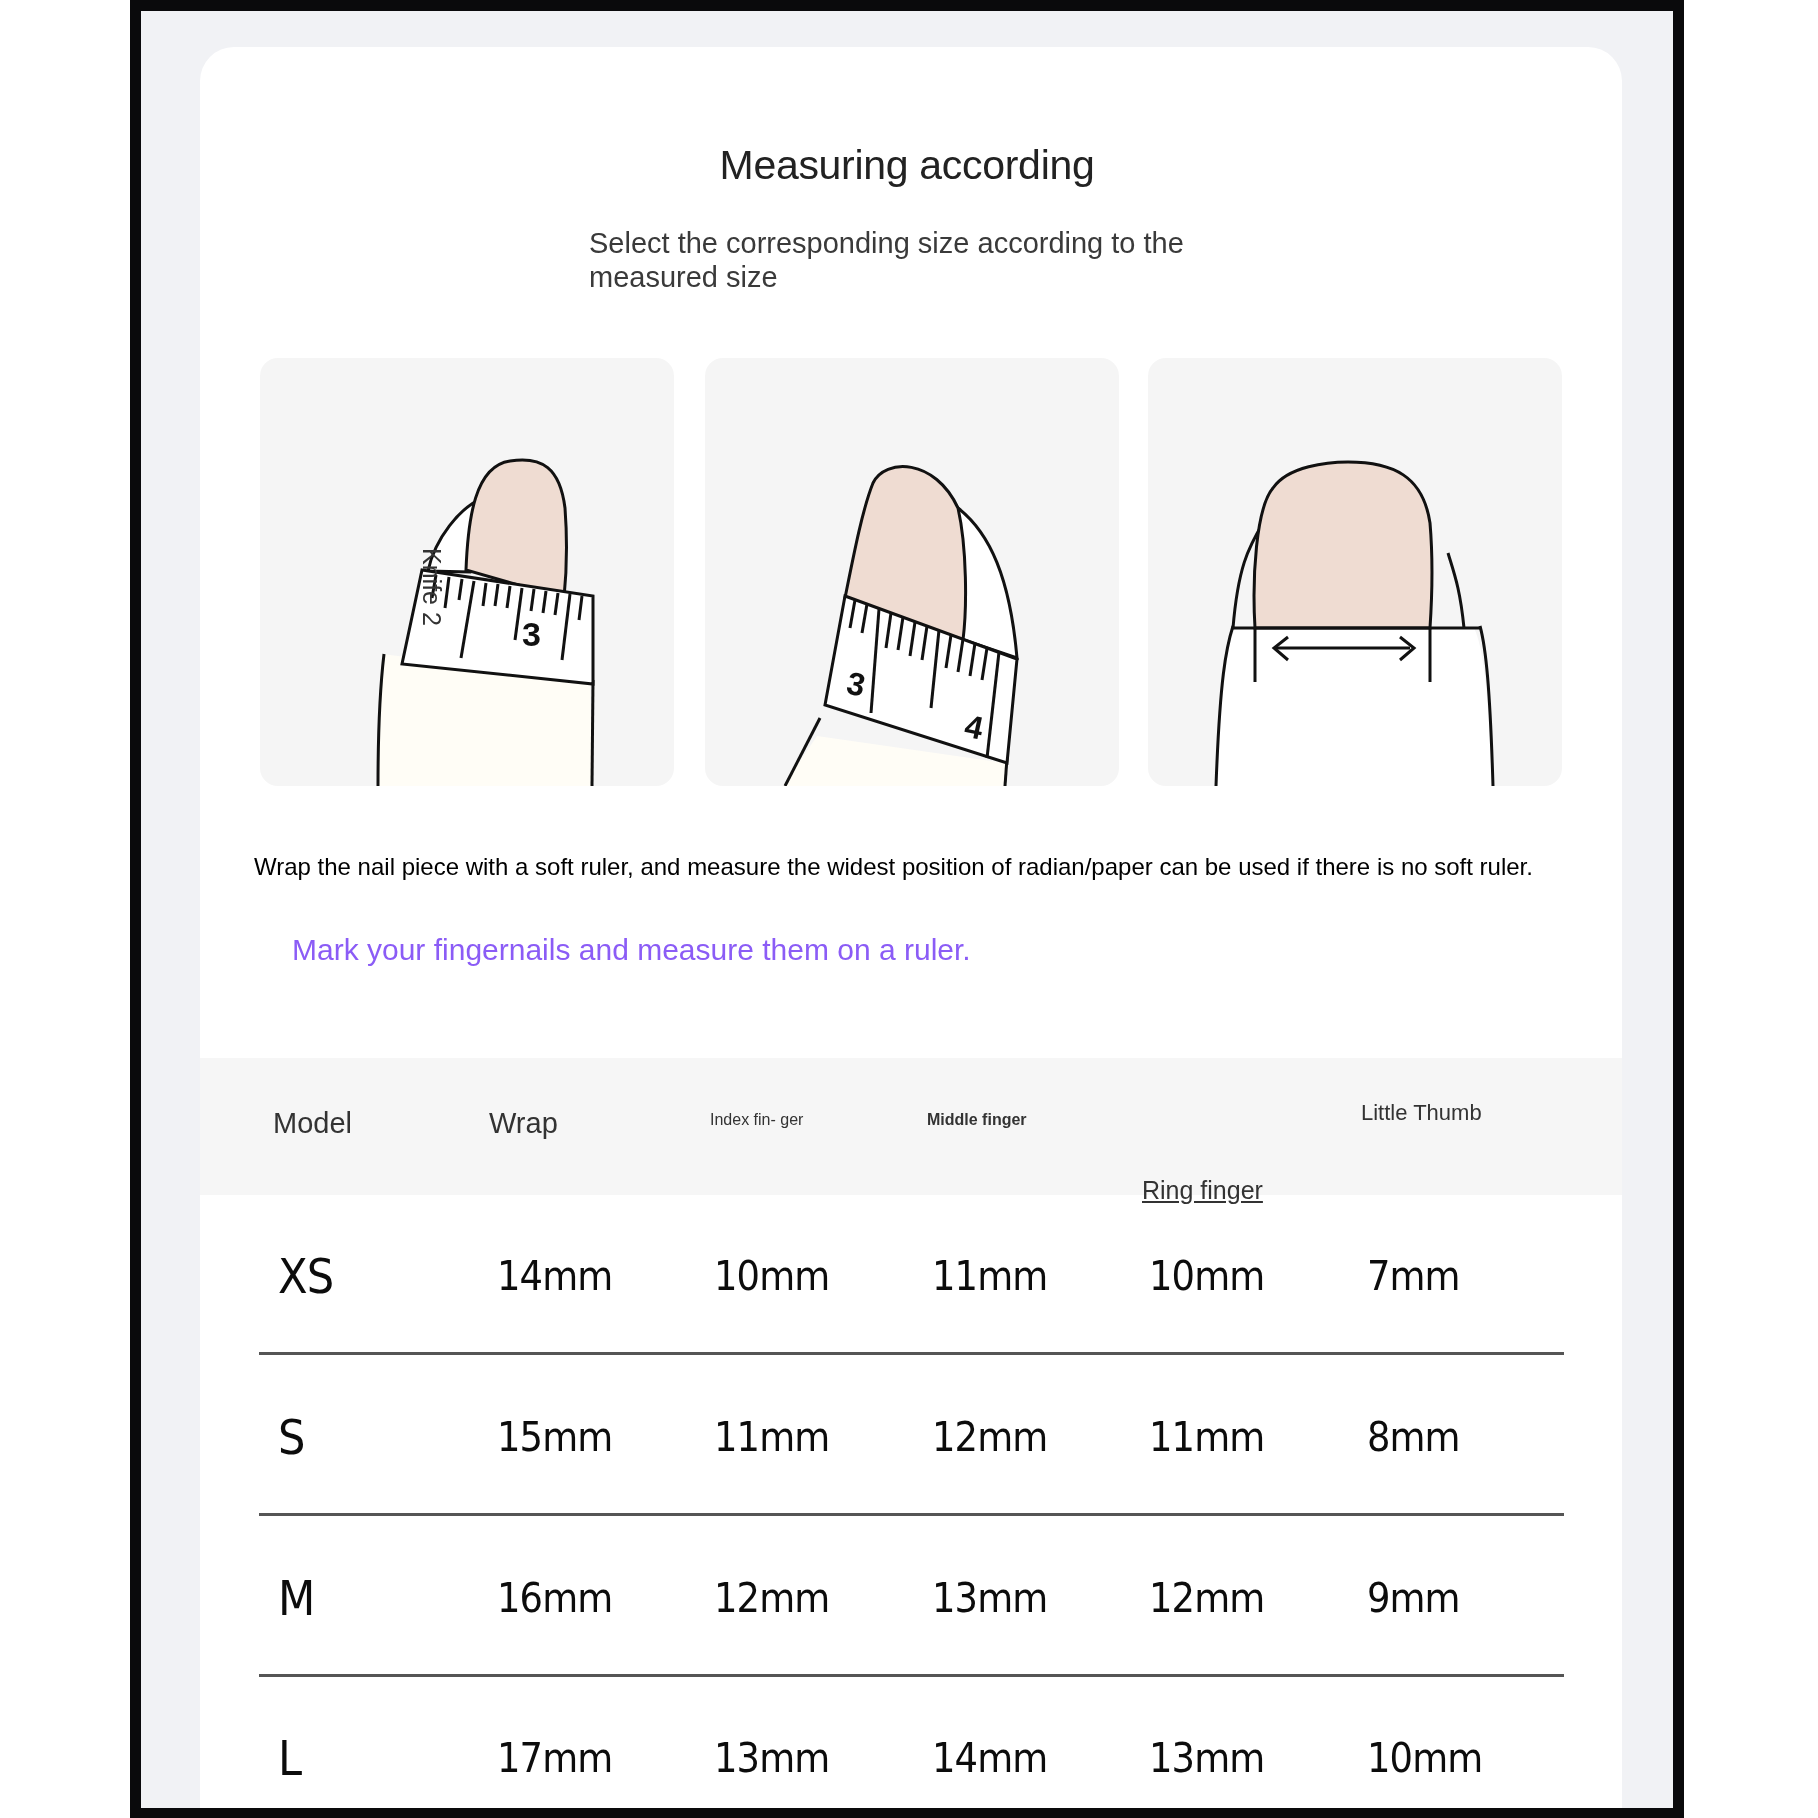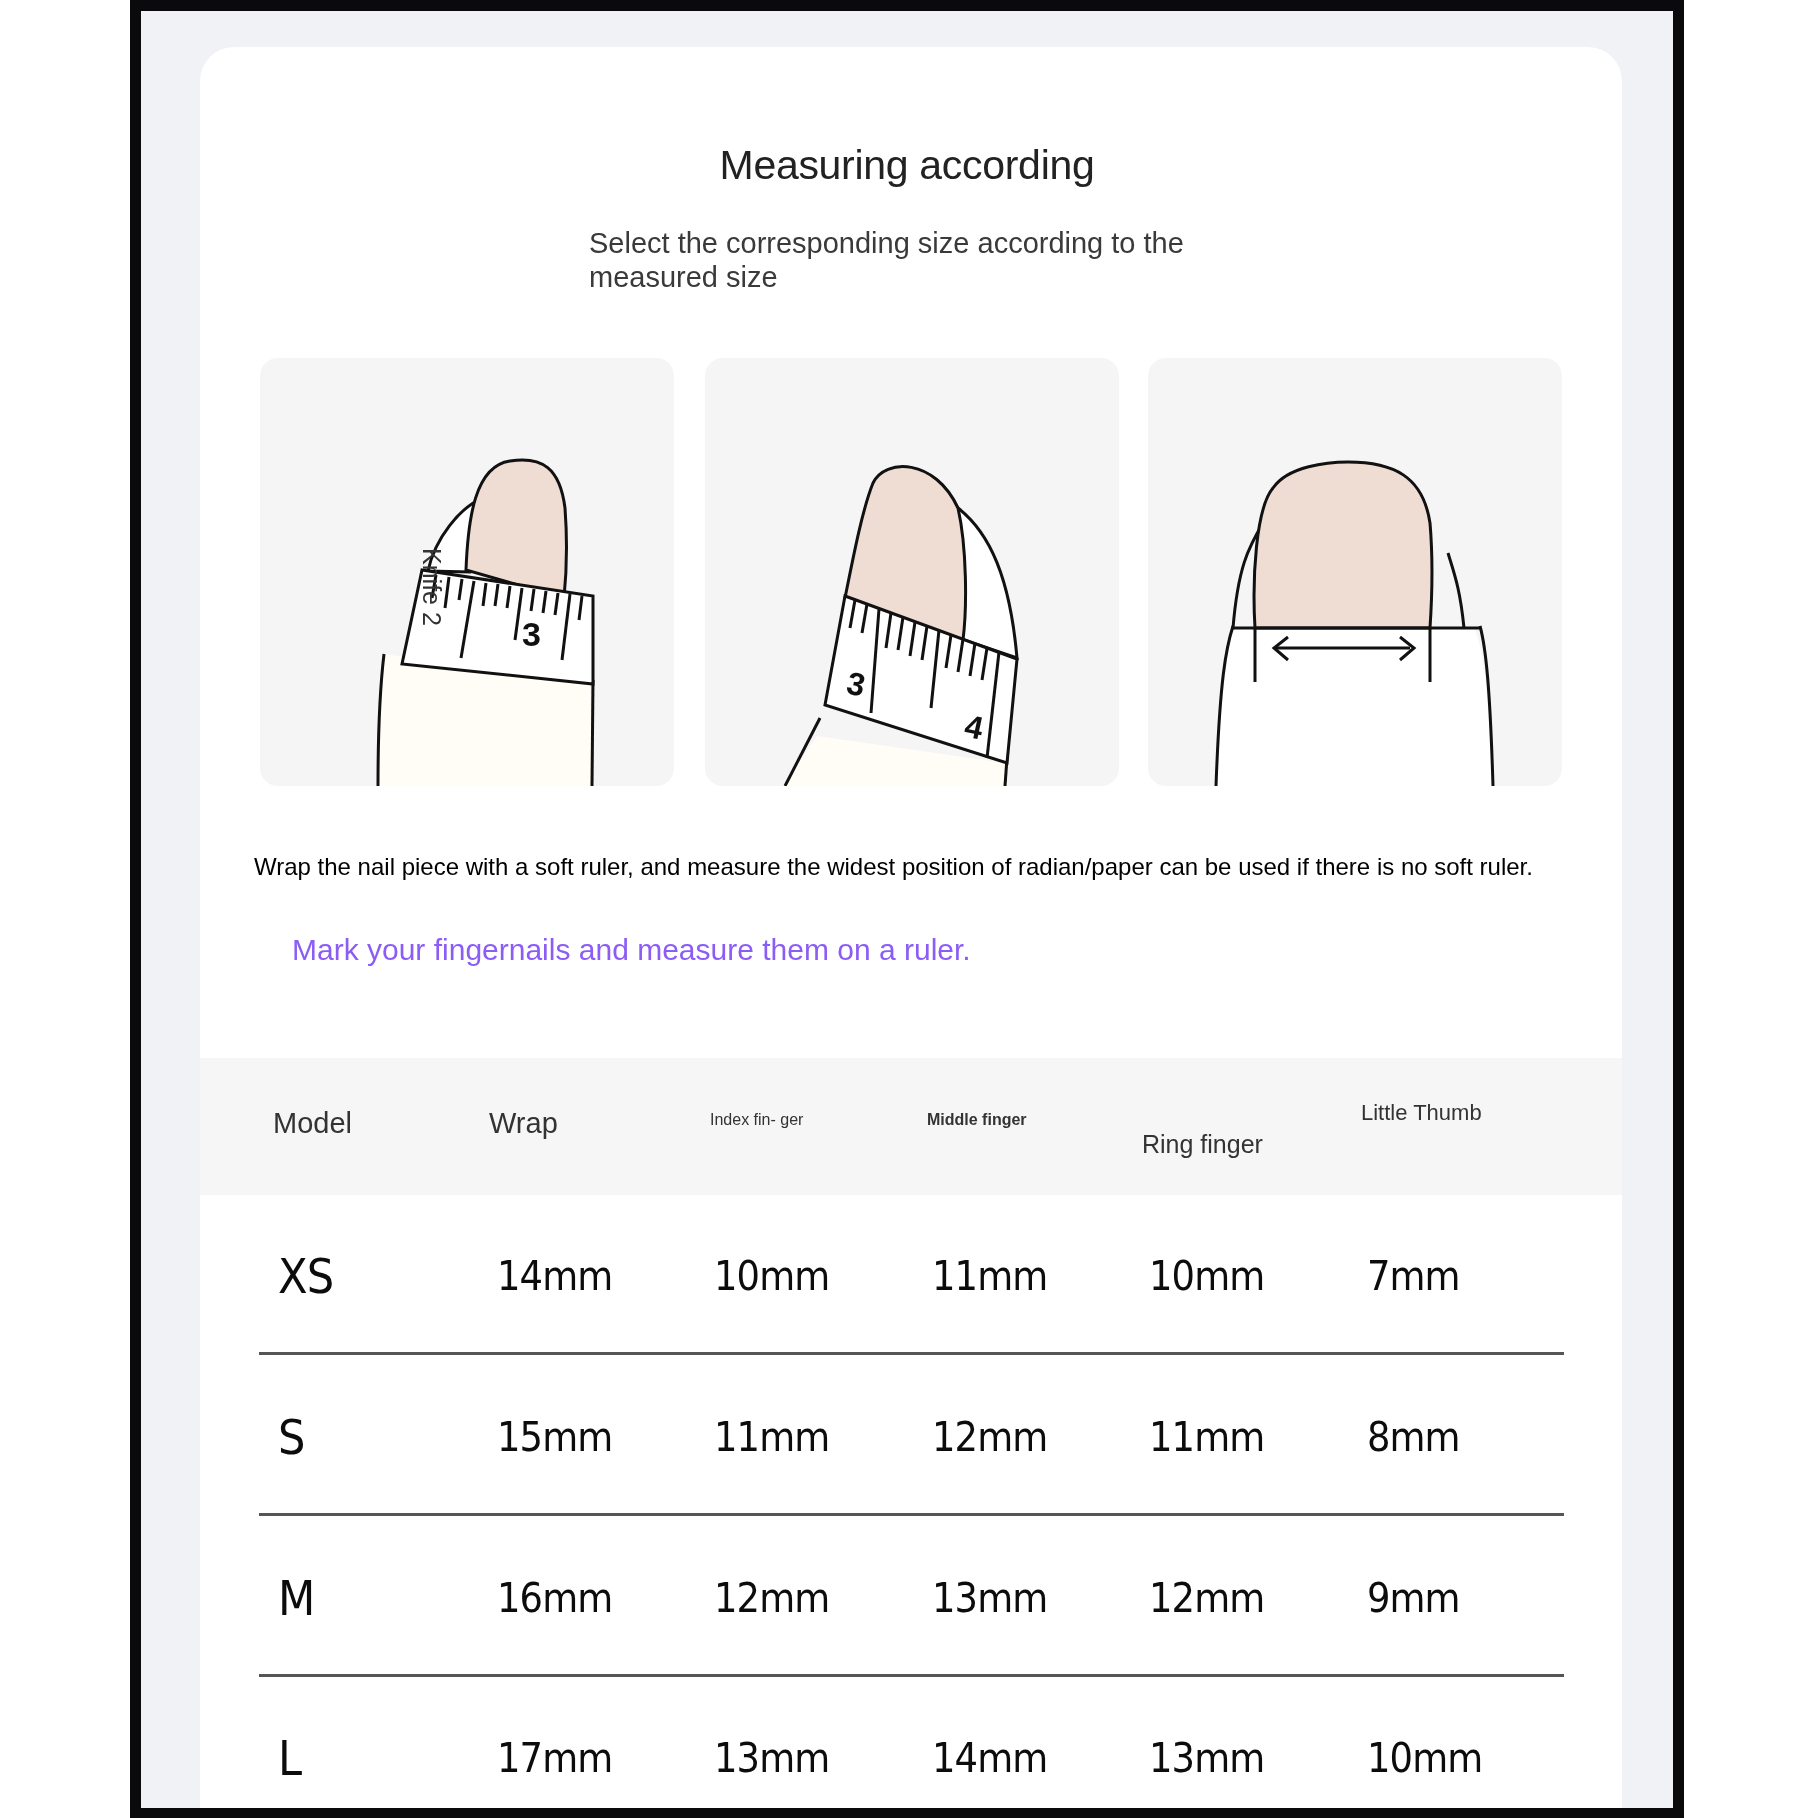--- a/index.html
+++ b/index.html
@@ -48,21 +48,21 @@
     font-size: 30px; color: #8b5cf6; margin-left: 35px;
   }
   .thead {
     position: absolute; left: 200px; top: 1058px; width: 1422px; height: 137px;
     background: #f6f6f6;
   }
   .th {
     position: absolute; color: #333; white-space: nowrap;
   }
   .th.big { font-size: 29px; top: 1107px; }
-  .th.mid { font-size: 25px; top: 1130px; }
+  .th.mid { font-size: 25px; top: 1176px; text-decoration: underline; }
   .th.small2 { font-size: 16px; line-height: 26px; top: 1107px; width: 110px; white-space: normal; }
   .th.small1 { font-size: 22px; top: 1100px; }
   .cell {
     position: absolute; font-family: "DejaVu Sans", sans-serif;
     font-size: 41px; color: #0c0c0c; letter-spacing: -1px; white-space: nowrap;
     transform: scaleX(0.9); transform-origin: 0 50%;
   }
   .model { font-size: 48px; }
   .divider {
     position: absolute; left: 259px; width: 1305px; height: 3px; background: #555;

